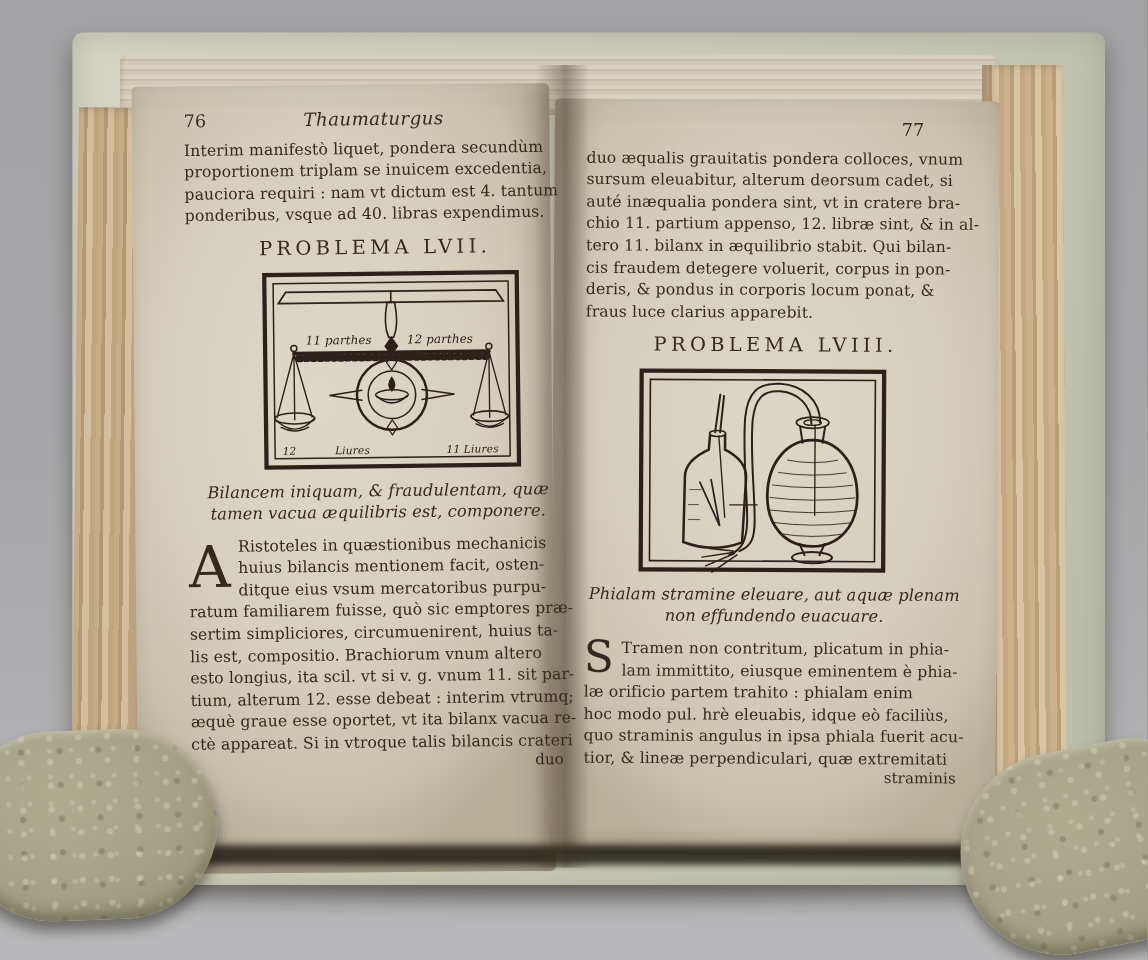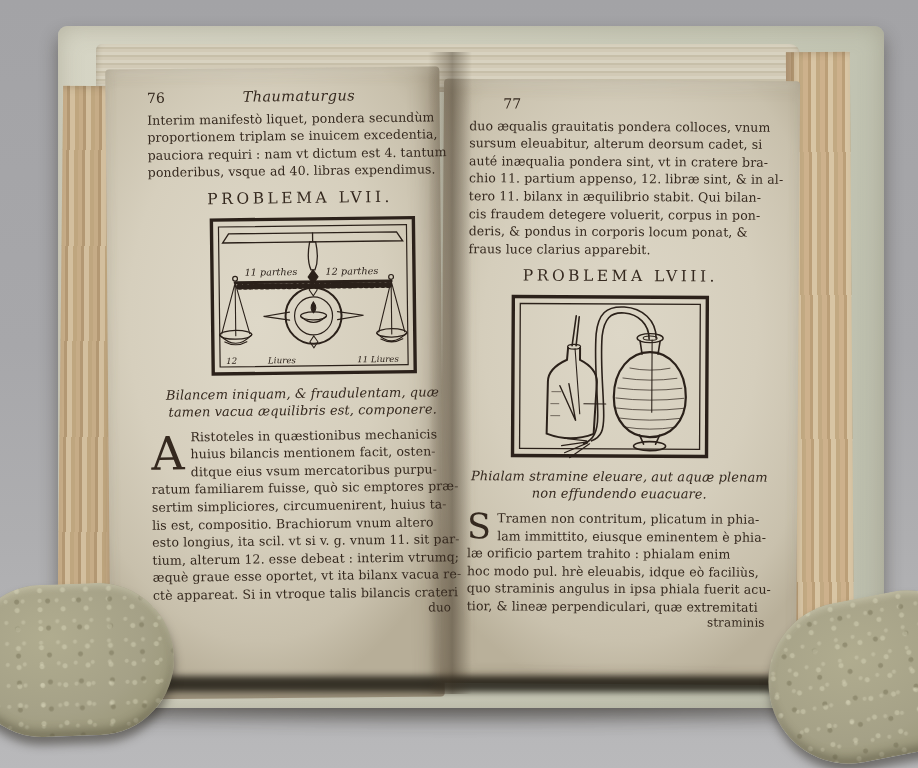--- a/index.html
+++ b/index.html
@@ -45,21 +45,21 @@
     box-shadow:0 8px 10px rgba(40,36,28,.5), inset 0 3px 6px rgba(240,238,215,.4), inset 0 -6px 10px rgba(70,66,48,.45);}
   .stone-left{left:-34px;top:584px;width:208px;height:152px;border-radius:76px;transform:rotate(-2deg);}
   .stone-right{left:768px;top:596px;width:220px;height:162px;border-radius:80px;transform:rotate(-11deg);}
   
   .print{position:absolute;z-index:10;width:304px;line-height:17.6px;font-size:12.5px;letter-spacing:.1px;}
   .print-left{left:150px;top:88px;transform:rotate(-.7deg);}
   .print-right{left:468px;top:96px;transform:rotate(.3deg);}
   .page-header{display:grid;grid-template-columns:34px 1fr 34px;align-items:baseline;margin-bottom:4px;}
   .running-title{text-align:center;font-style:italic;font-size:14.5px;letter-spacing:.4px;}
   .pageno{font-size:14px;}
-  .pageno-right{text-align:left;}
+  .pageno-right{text-align:right;}
   .t-line{white-space:nowrap;}
   .problem-heading{text-align:center;font-size:15.5px;letter-spacing:3.5px;margin:10px 0 2px 0;}
   .woodcut{display:block;}
   .woodcut-left{margin:8px 0 0 60px;}
   .woodcut-right{margin:8px 0 0 42px;}
   .caption{font-style:italic;text-align:center;font-size:13px;line-height:17px;margin-top:9px;}
   .body-block{margin-top:8px;}
   .dropcap{float:left;font-size:46px;line-height:50px;height:50px;padding:0 6px 0 0;}
   .dropcap-small{font-size:35px;line-height:35px;height:35px;}
   .catchword{text-align:right;font-size:12px;padding-right:6px;margin-top:-2px;}

